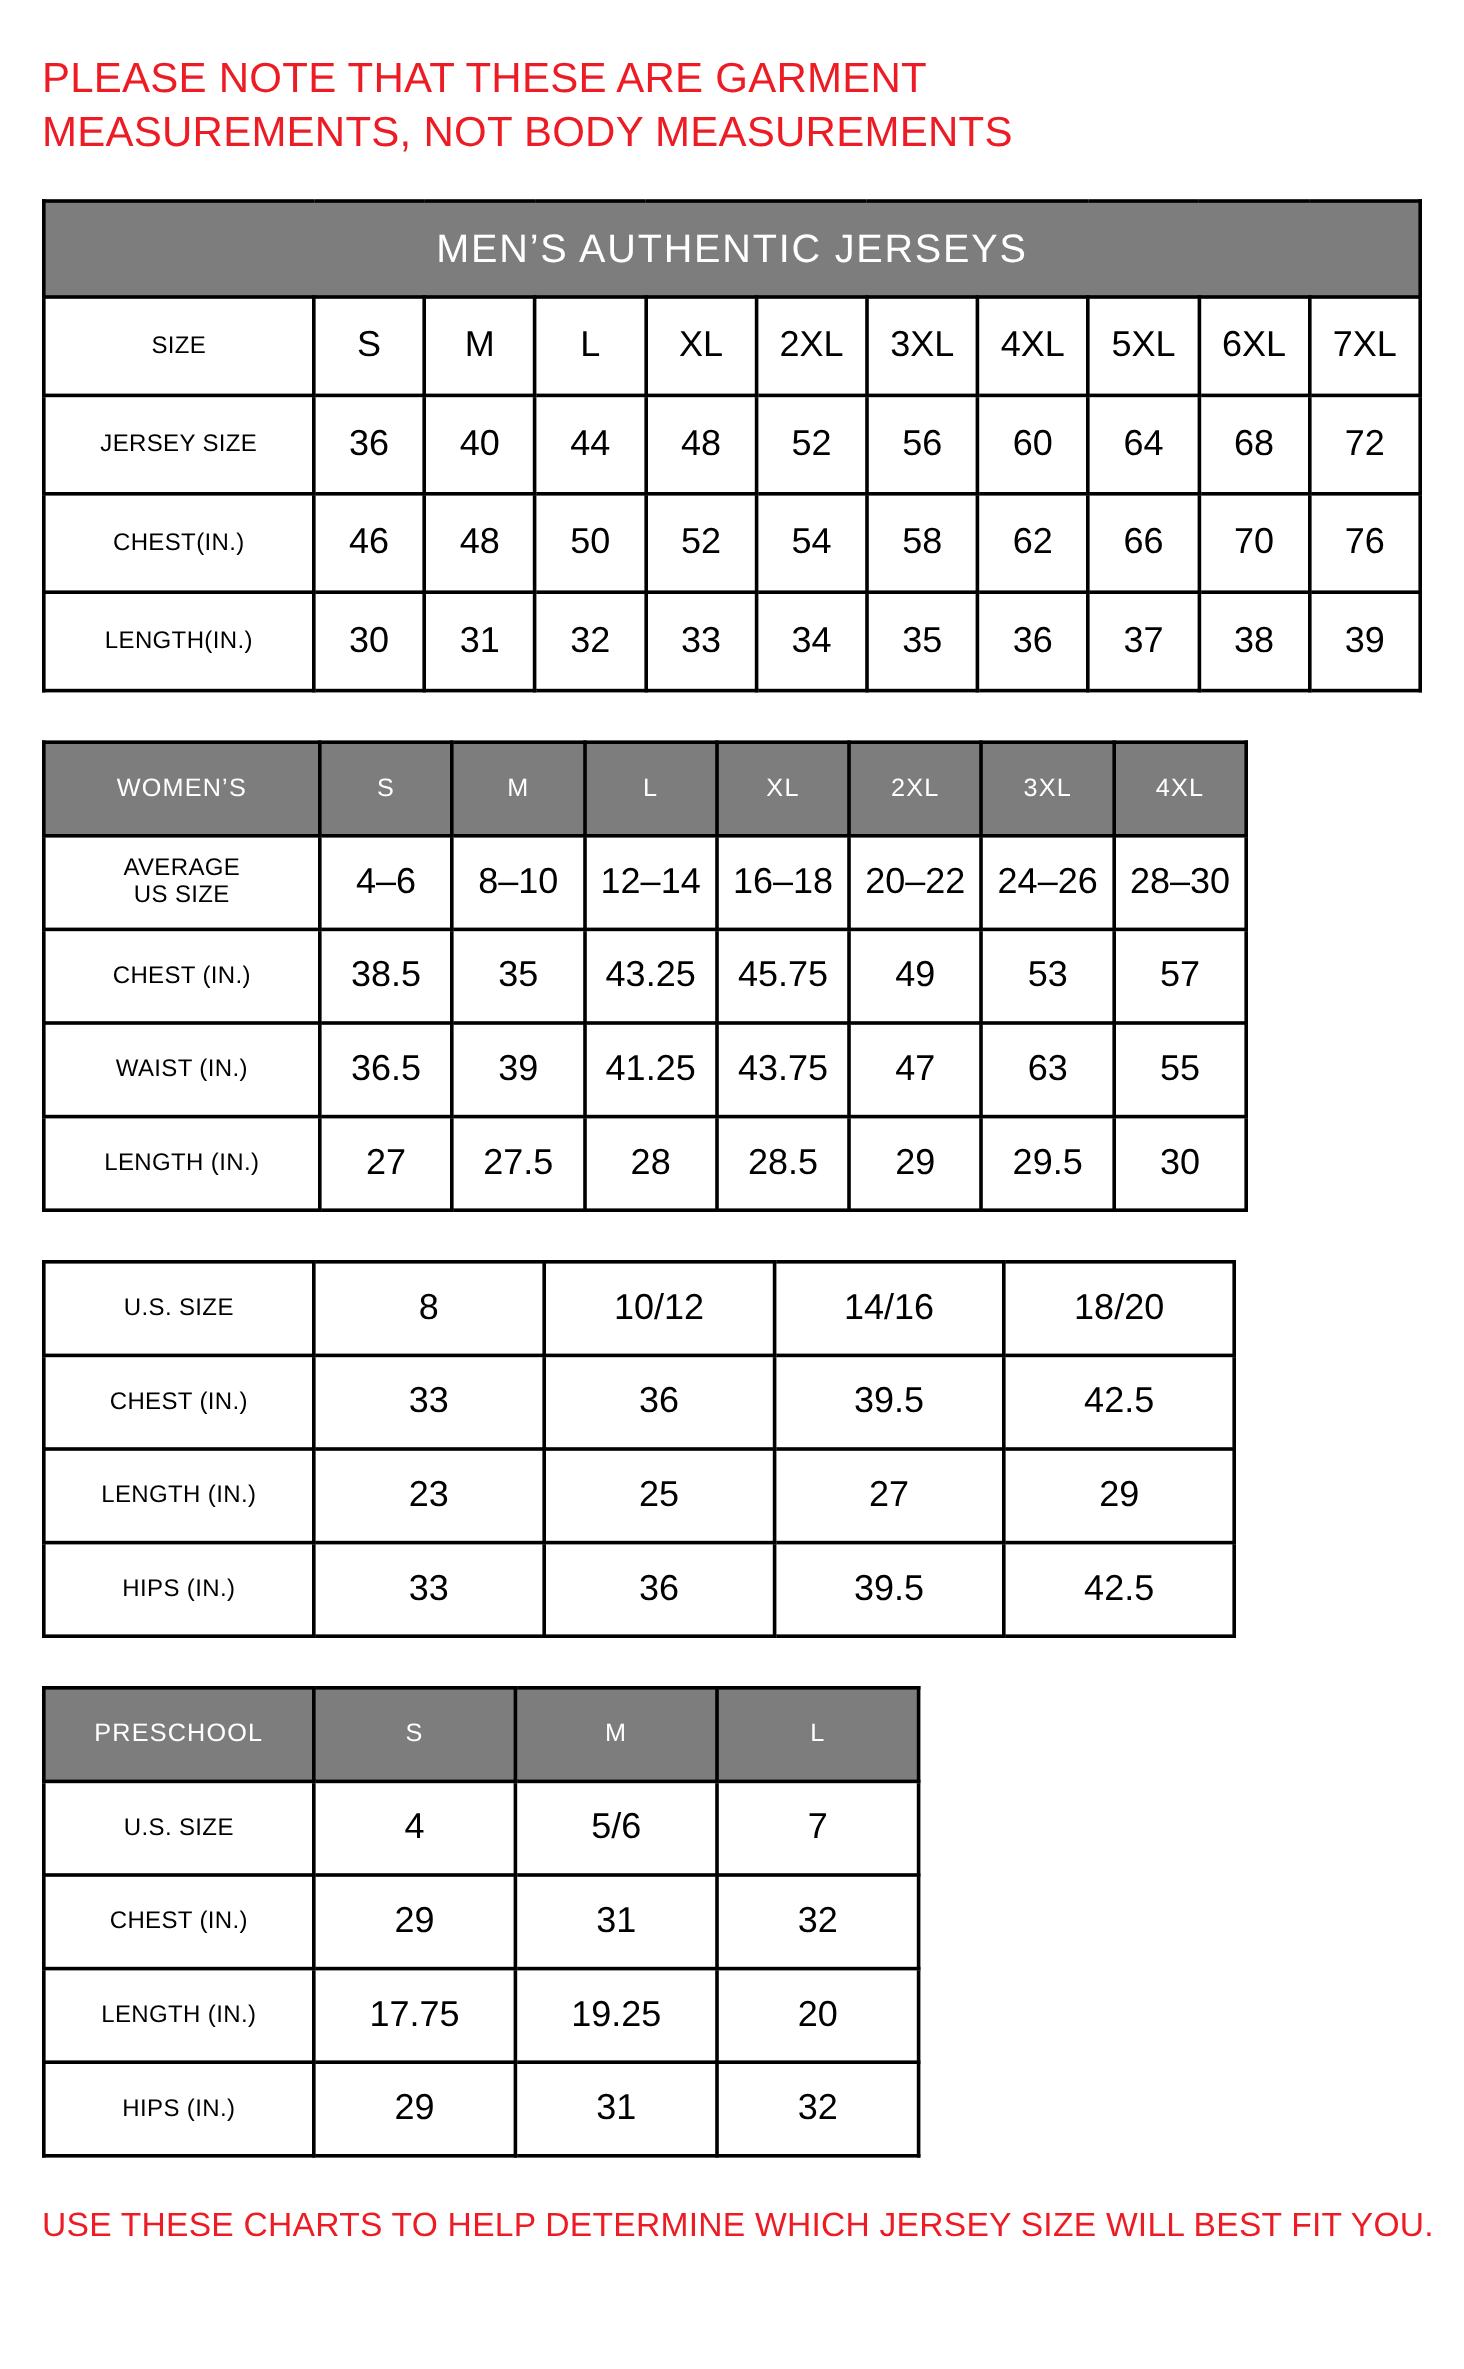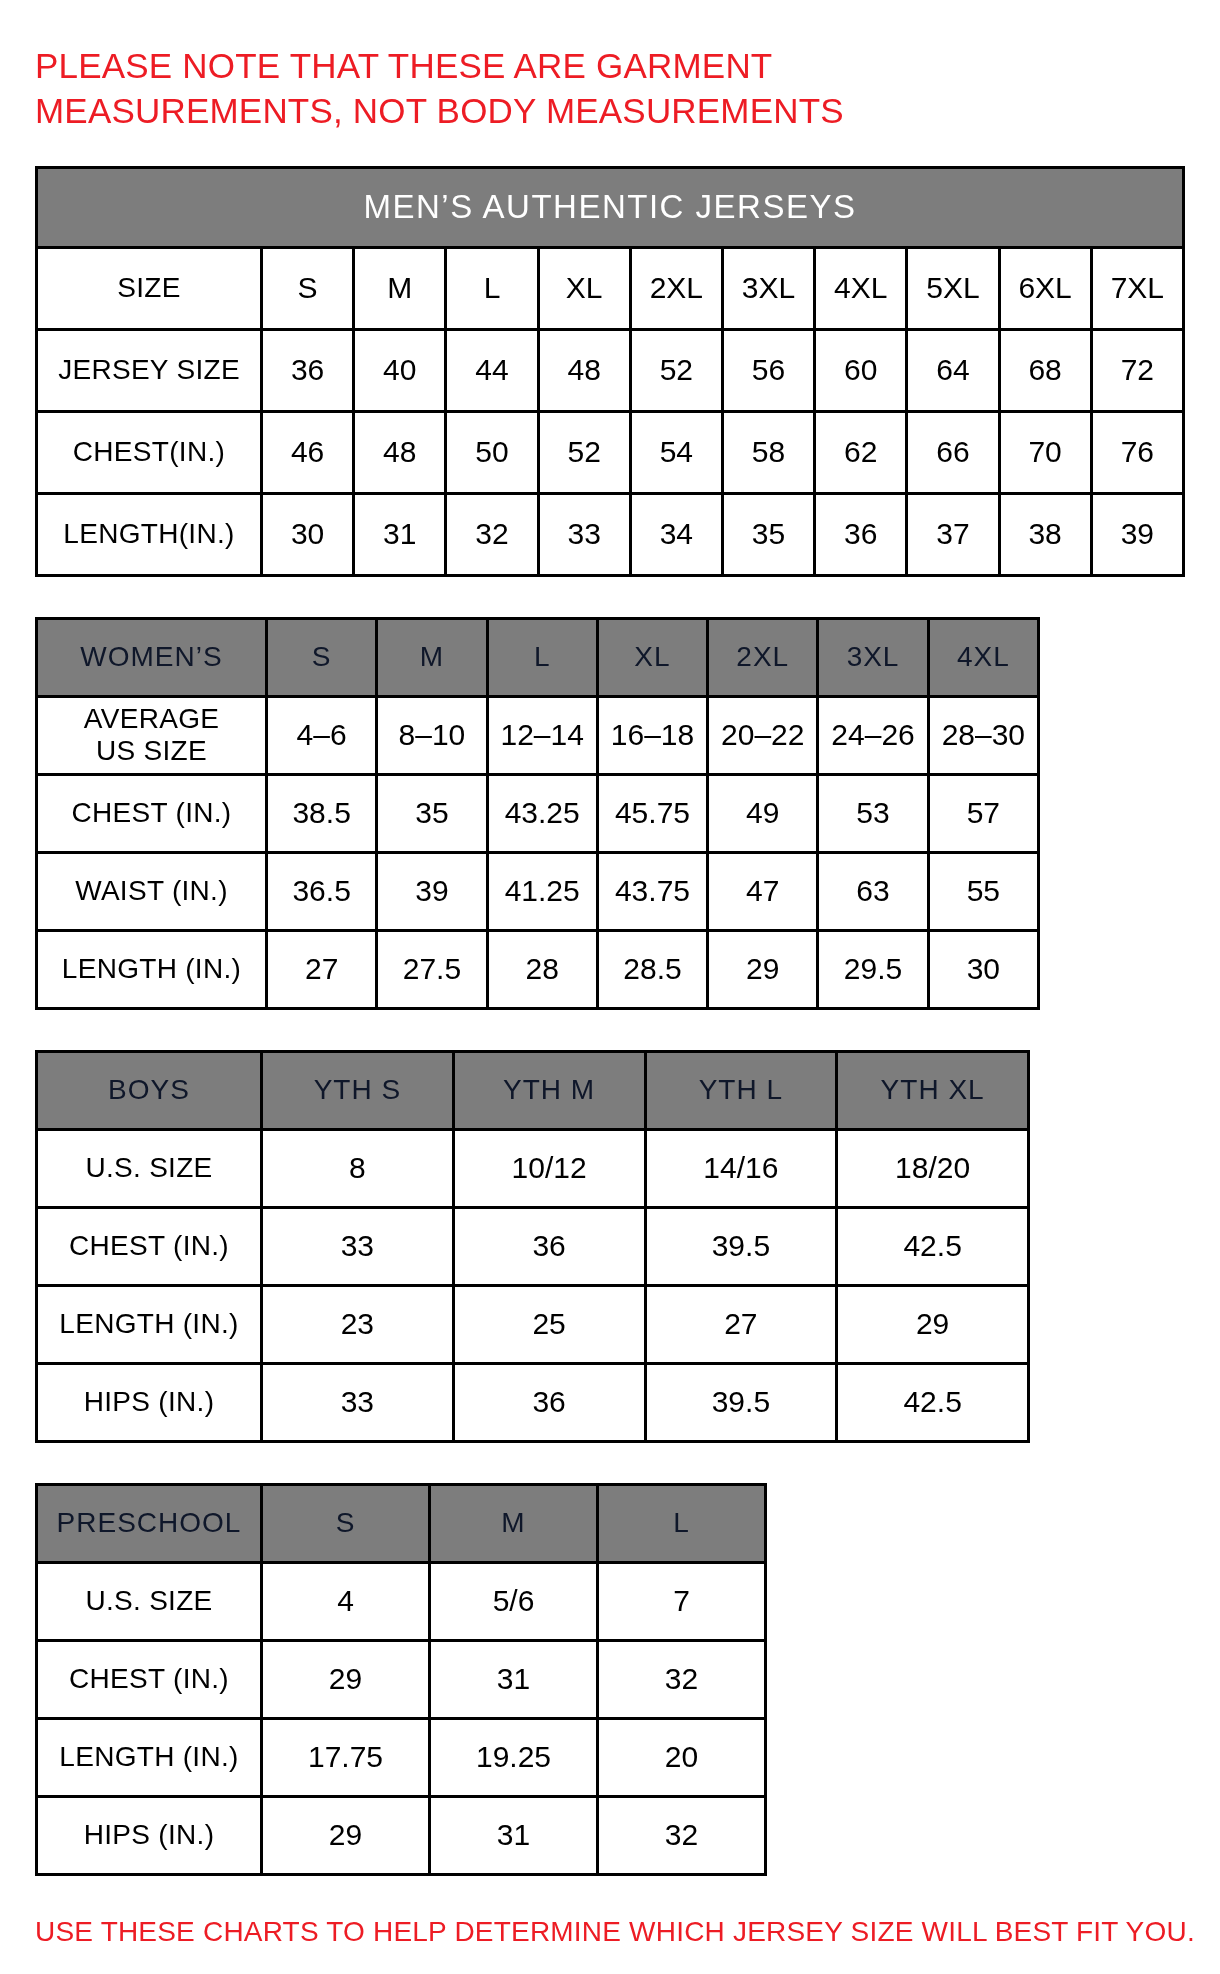--- a/index.html
+++ b/index.html
@@ -64,25 +64,25 @@
 
   td.banner-cell {
     background: var(--gray, #7d7d7d);
     color: #fff;
     font-size: 33px;
     letter-spacing: 1.5px;
     font-weight: 400;
   }
   tr.hdr td {
     background: var(--gray, #7d7d7d);
-    color: #0f172a;
-    font-size: 28px;
+    color: #ffffff;
+    font-size: 21px;
     letter-spacing: 1px;
   }
-  td.lbl { font-size: 28px; letter-spacing: 0.3px; }
+  td.lbl { font-size: 20px; letter-spacing: 0.3px; }
   td.num { font-size: 30px; }
 
   .footer {
     color: var(--red, #ed1c24);
     font-size: 28px;
     margin: 12px 0 0 0;
     letter-spacing: 0.2px;
     white-space: nowrap;
   }
 </style>
@@ -235,27 +235,20 @@
 
   <table class="t t2">
       <colgroup>
         <col style="width: 225px;">
         <col>
         <col>
         <col>
         <col>
       </colgroup>
       <tbody>
-        <tr class="hdr">
-          <td class="hlbl">BOYS</td>
-          <td class="hcell">YTH S</td>
-          <td class="hcell">YTH M</td>
-          <td class="hcell">YTH L</td>
-          <td class="hcell">YTH XL</td>
-        </tr>
         <tr>
           <td class="lbl">U.S. SIZE</td>
           <td class="num">8</td>
           <td class="num">10/12</td>
           <td class="num">14/16</td>
           <td class="num">18/20</td>
         </tr>
         <tr>
           <td class="lbl">CHEST (IN.)</td>
           <td class="num">33</td>

